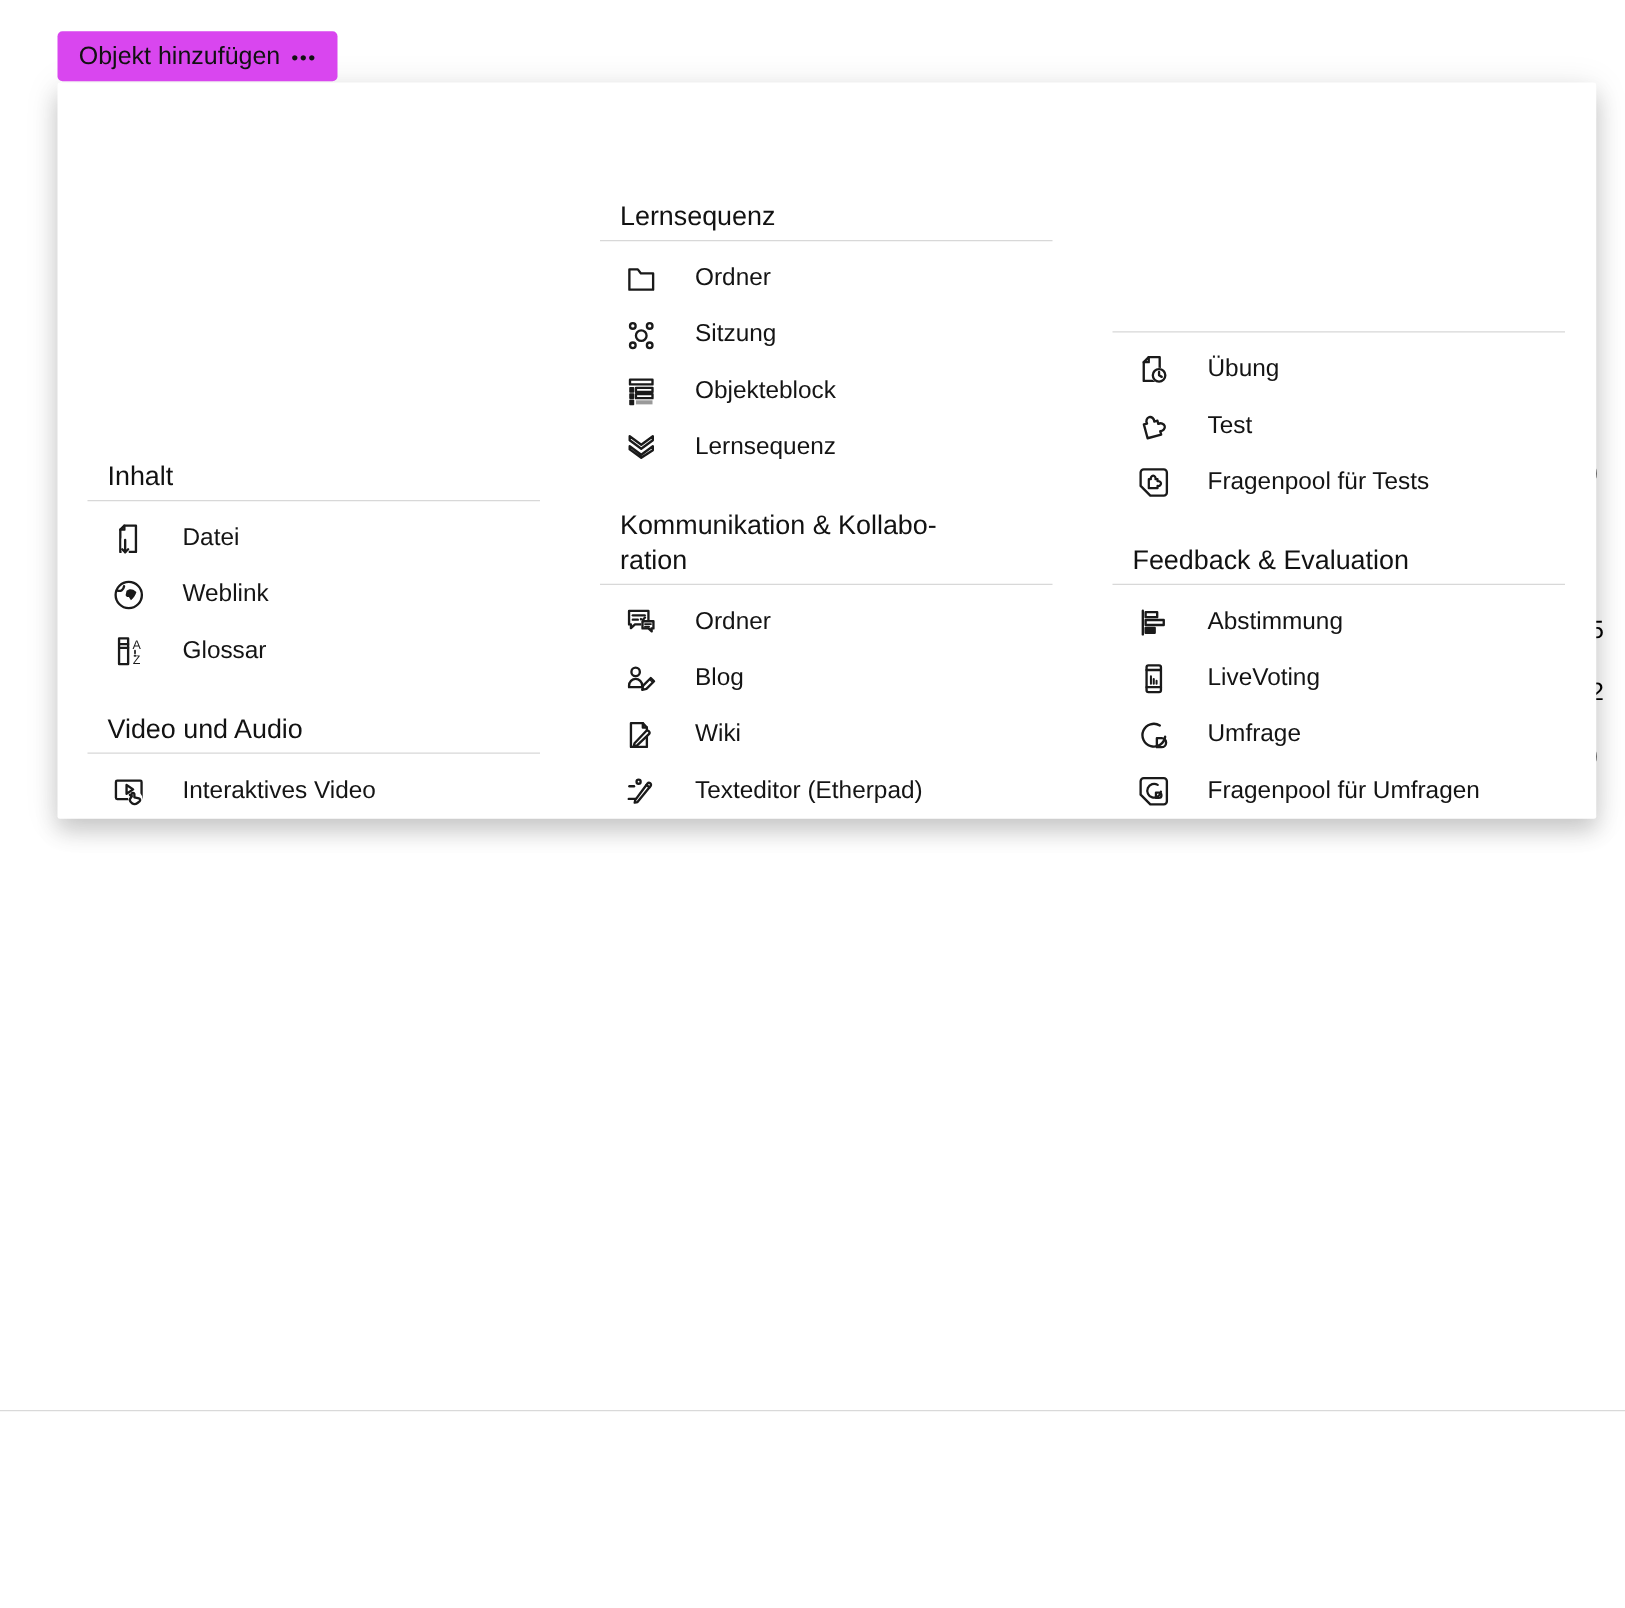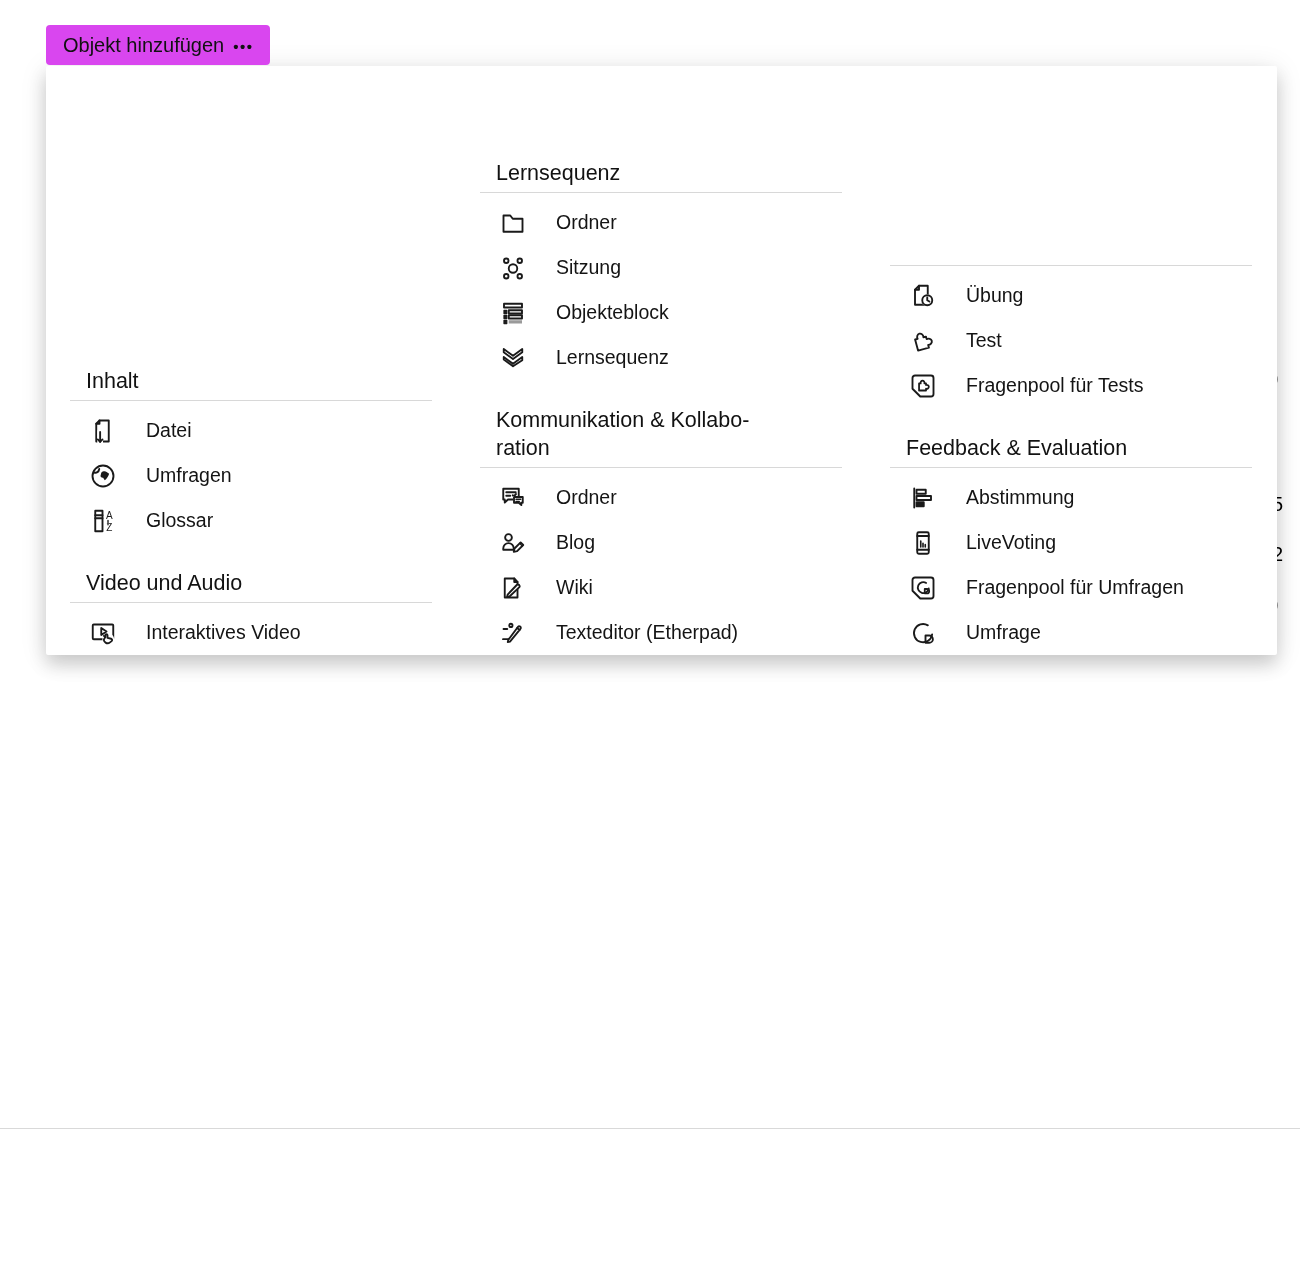--- a/index.html
+++ b/index.html
@@ -69,21 +69,21 @@
         <span class="label">Datei</span>
       </div>
       <div class="menu-item">
         <span class="icon">
           <svg viewBox="0 0 24 24" stroke="#1a1a1a" stroke-width="1.5" fill="none" stroke-linecap="round" stroke-linejoin="round">
             <circle cx="12" cy="12" r="8.4"></circle>
             <path d="M4.8 9.2c2.1.6 3.8-.4 4.2-2.8"></path>
             <path fill="#1a1a1a" stroke="none" d="M10.6 9.3c1.1-1.1 3-1.4 4.3-.6l2 1.4c-.5 2-1.8 3.9-3.5 5.2l-1.3-2c-1 .2-1.9-.3-2.1-1.3z"></path>
           </svg>
         </span>
-        <span class="label">Umfragen</span>
+        <span class="label">Weblink</span>
       </div>
       <div class="menu-item">
         <span class="icon">
           <svg viewBox="0 0 24 24" stroke="#1a1a1a" stroke-width="1.5" fill="none" stroke-linecap="round" stroke-linejoin="round">
             <rect x="5.8" y="3.8" width="5.8" height="16.4"></rect>
             <path d="M5.8 7.4h5.8M5.8 9.8h5.8"></path>
             <text x="14.4" y="10.4" font-size="8" fill="#1a1a1a" stroke="none" font-family="Liberation Sans, sans-serif">A</text>
             <text x="14.6" y="20" font-size="8" fill="#1a1a1a" stroke="none" font-family="Liberation Sans, sans-serif">Z</text>
             <path d="M16 11.6v3.4" stroke-dasharray="1.6 1.5" stroke-width="1.1"></path>
           </svg>
@@ -255,34 +255,34 @@
             <rect x="7.4" y="3.4" width="9.2" height="17.2" rx="1.2"></rect>
             <path d="M7.4 6.4h9.2M7.4 17.4h9.2"></path>
             <path stroke-width="1.3" d="M10.2 15.2v-4.8M12 15.2v-3M13.8 15.2v-1.9"></path>
           </svg>
         </span>
         <span class="label">LiveVoting</span>
       </div>
       <div class="menu-item">
         <span class="icon">
           <svg viewBox="0 0 24 24" stroke="#1a1a1a" stroke-width="1.5" fill="none" stroke-linecap="round" stroke-linejoin="round">
+            <path d="M15.9 5.9A7.3 7.3 0 1 0 19.3 13.1"></path>
+            <path d="M14 14h3a2.9 2.9 0 0 1 2.9 2.9 2.9 2.9 0 0 1-2.9 2.9h-3Z"></path>
+          </svg>
+        </span>
+        <span class="label">Umfrage</span>
+      </div>
+      <div class="menu-item">
+        <span class="icon">
+          <svg viewBox="0 0 24 24" stroke="#1a1a1a" stroke-width="1.5" fill="none" stroke-linecap="round" stroke-linejoin="round">
             <path d="M5.6 3.6h12.8a2 2 0 0 1 2 2v12.8a2 2 0 0 1-2 2h-8.6l-6.2-6.2V5.6a2 2 0 0 1 2-2Z"></path>
             <g transform="translate(5 4.4) scale(0.6)" stroke-width="2.4">
               <path d="M15.9 5.9A7.3 7.3 0 1 0 19.3 13.1"></path>
               <path d="M14 14h3a2.9 2.9 0 0 1 2.9 2.9 2.9 2.9 0 0 1-2.9 2.9h-3Z"></path>
             </g>
           </svg>
         </span>
         <span class="label">Fragenpool für Umfragen</span>
       </div>
-      <div class="menu-item">
-        <span class="icon">
-          <svg viewBox="0 0 24 24" stroke="#1a1a1a" stroke-width="1.5" fill="none" stroke-linecap="round" stroke-linejoin="round">
-            <path d="M15.9 5.9A7.3 7.3 0 1 0 19.3 13.1"></path>
-            <path d="M14 14h3a2.9 2.9 0 0 1 2.9 2.9 2.9 2.9 0 0 1-2.9 2.9h-3Z"></path>
-          </svg>
-        </span>
-        <span class="label">Umfrage</span>
-      </div>
     </div>
   </div>
 
 <div class="page-rule"></div>
 
 </body></html>

